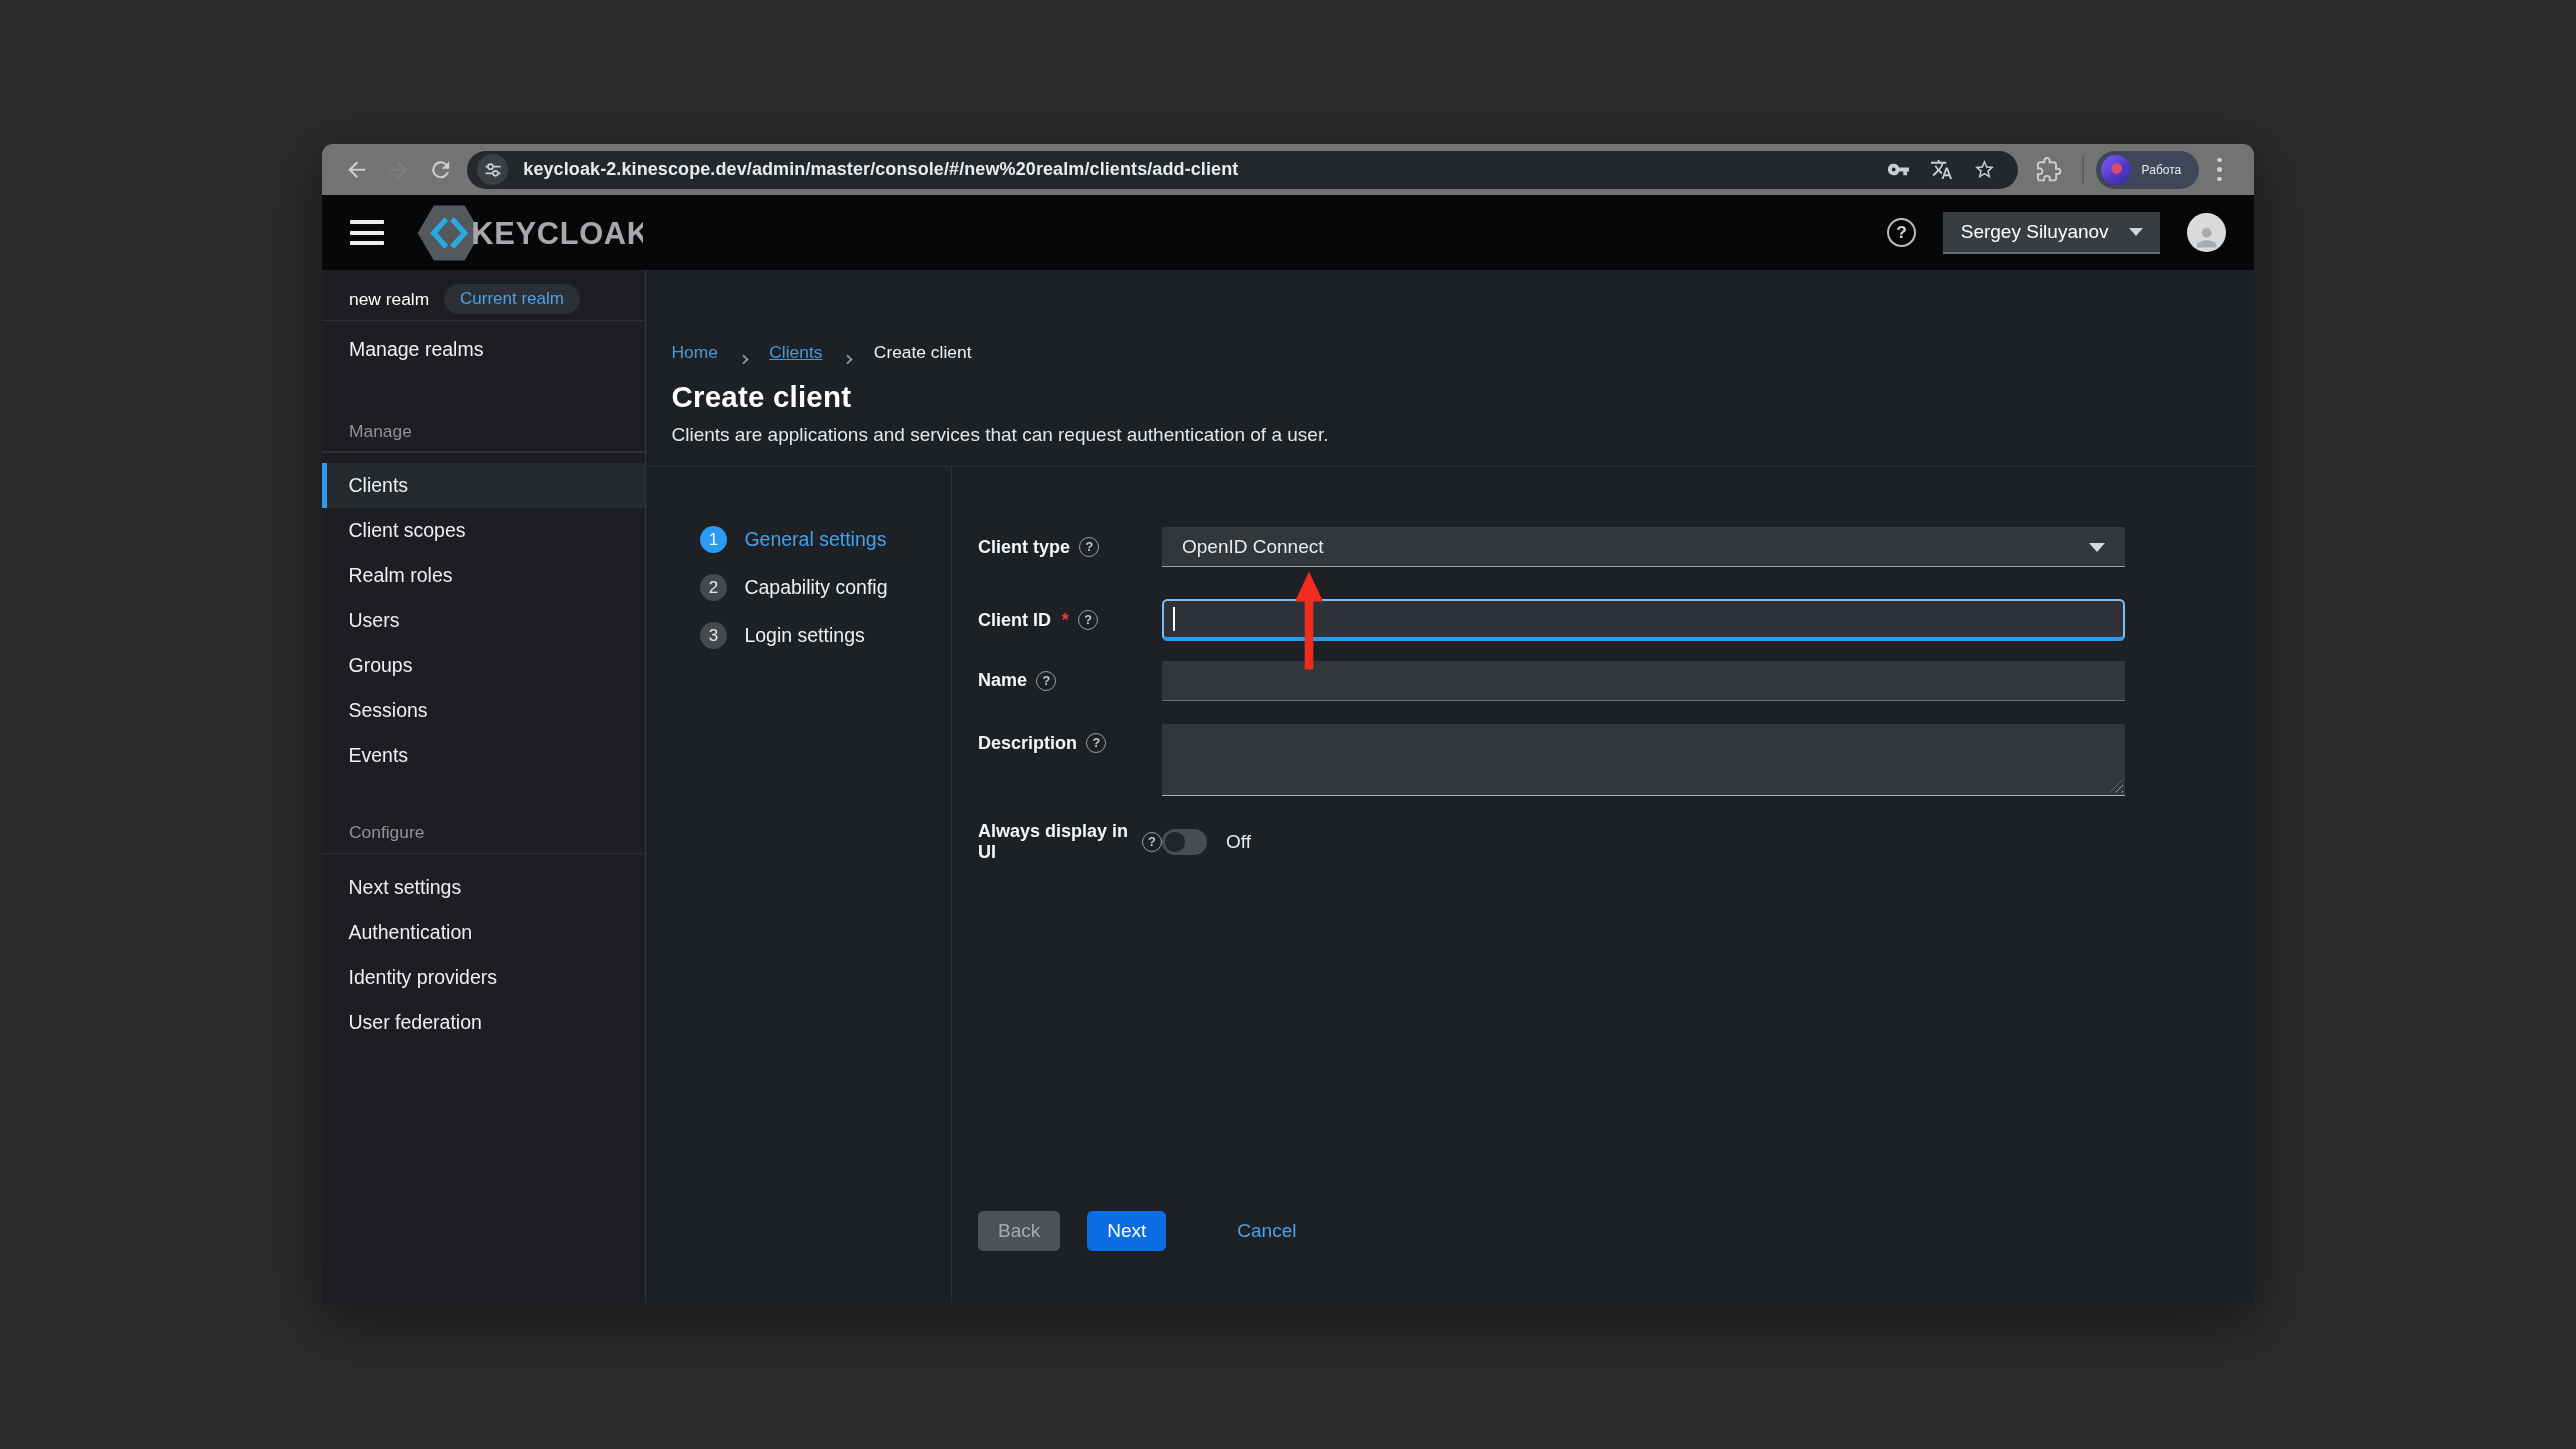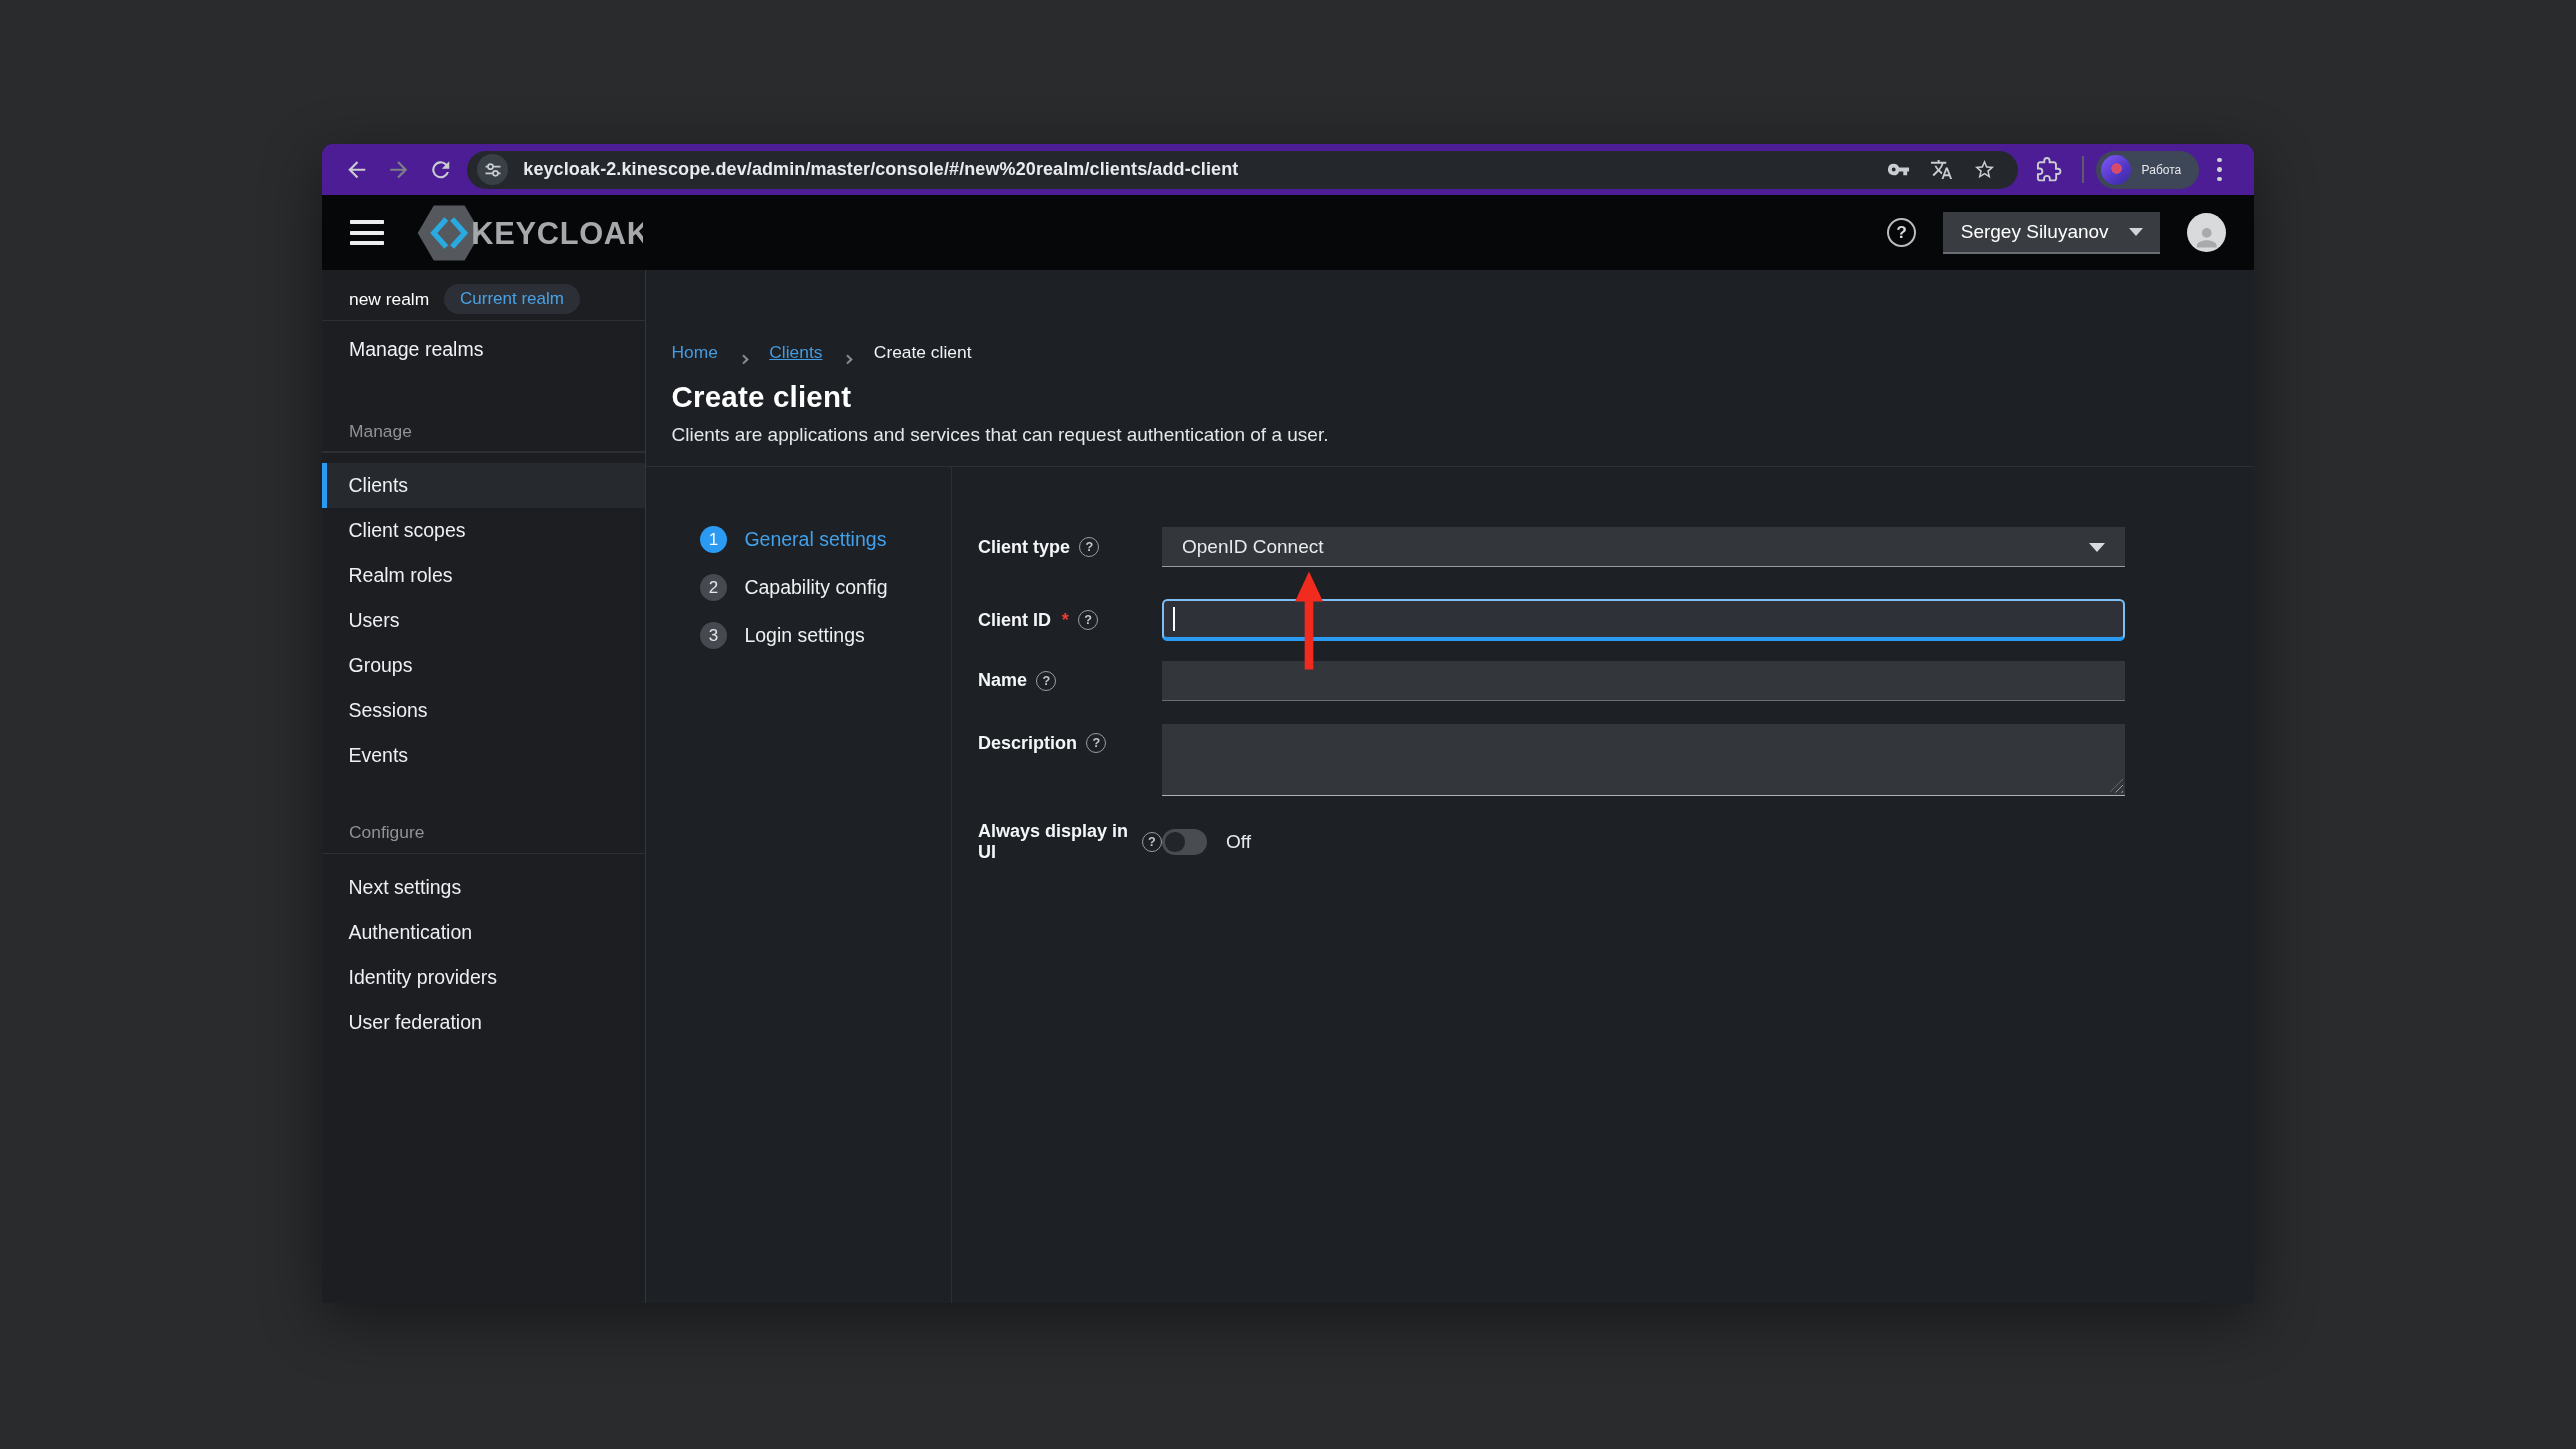--- a/index.html
+++ b/index.html
@@ -14,21 +14,21 @@
   
   .window {
     position:absolute; left:322px; top:144px; width:1932px; height:1159px;
     border-radius:10.7px 10.7px 4px 4px; overflow:hidden;
     display:flex; flex-direction:column;
     background:#1d1f23; box-shadow:0 16px 60px rgba(0,0,0,.45);
   }
 
   
   .toolbar {
-    flex:0 0 51px; background:#4c1d95;
+    flex:0 0 51px; background:#737373;
     display:flex; align-items:center; padding:0 13.4px;
   }
   .tb-btn {
     width:42px; height:42px; border-radius:50%;
     display:flex; align-items:center; justify-content:center; flex:0 0 auto;
   }
   .tb-btn svg { width:25.5px; height:25.5px; }
   .icon-fill { fill:#c9ccd0; }
   .icon-fill-dim { fill:#7c8086; }
   .addr {
@@ -443,20 +443,25 @@
               <span class="help-q">?</span>
             </div>
             <div class="fcontrol" style="display:flex;align-items:center;">
               <span class="switch">
                   <span class="knob"></span>
                 </span>
               <span class="toggle-state">Off</span>
             </div>
           </div>
 
+          <div class="wizard-footer">
+            <button class="btn btn-back" aria-disabled="true">Back</button>
+            <button class="btn btn-next">Next</button>
+            <a class="link-cancel" href="#">Cancel</a>
+          </div>
 
         </section>
       </div>
     </main>
   </div>
 </div>
 
 <div class="anno-arrow">
   <svg width="28" height="99" viewBox="0 0 42 147">
     <polygon points="21,0 42,45 27.5,45 27.5,147 14.5,147 14.5,45 0,45" fill="#f12b1d"></polygon>

